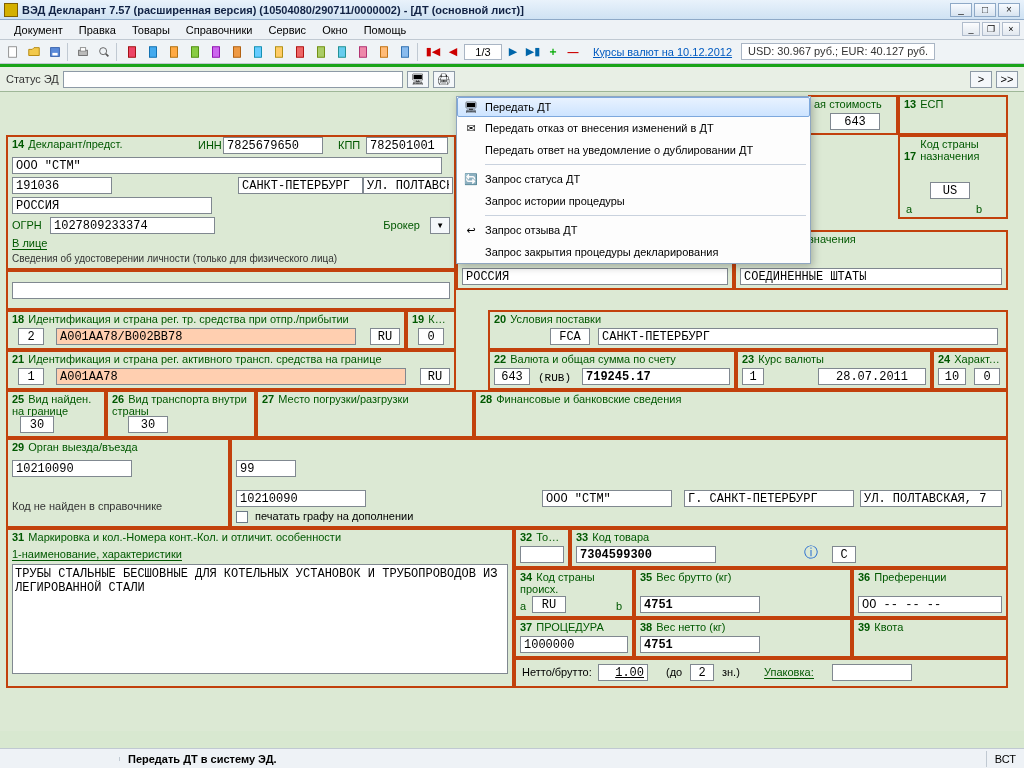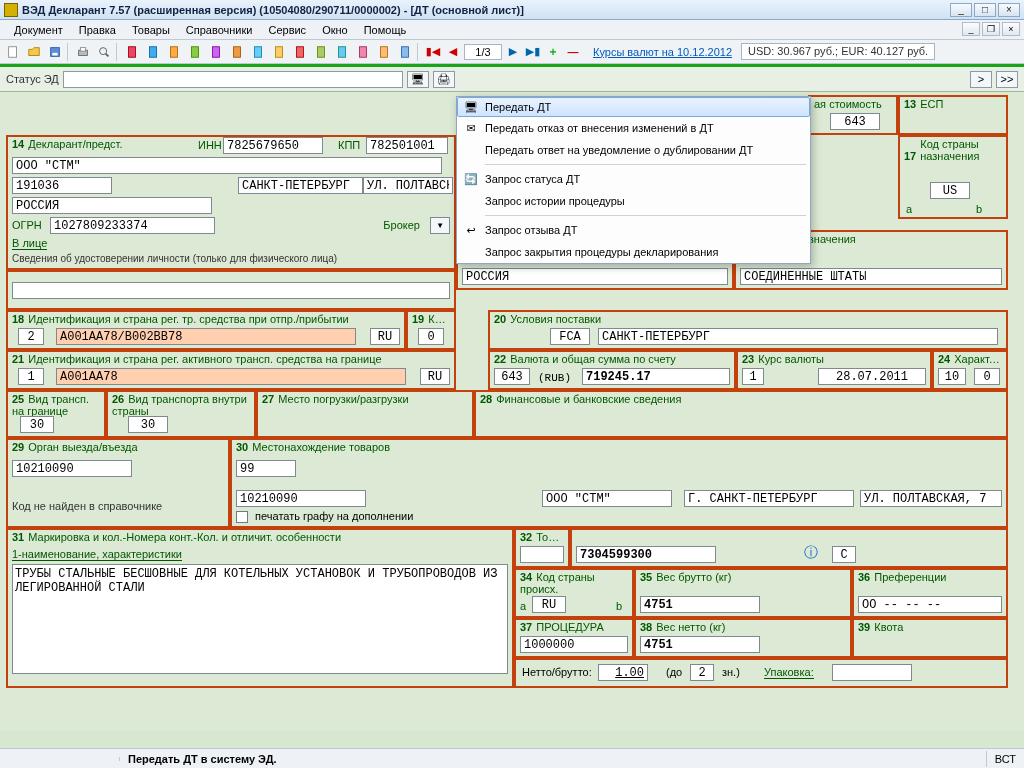--- a/index.html
+++ b/index.html
@@ -373,41 +373,40 @@
     <input type="text" style="position: absolute; left: 4px; bottom: 3px; width: 22px; text-align: center;" value="1">
     <input type="text" style="position: absolute; left: 80px; bottom: 3px; width: 108px; text-align: center;" value="28.07.2011">
   </div>
   <div class="cellbox" style="left:932px;top:258px;width:76px;height:40px;">
     <div class="hdr"><span class="num">24</span><span>Характ. сд.</span></div>
     <input type="text" style="position: absolute; left: 4px; bottom: 3px; width: 28px; text-align: center;" value="10">
     <input type="text" style="position: absolute; left: 40px; bottom: 3px; width: 26px; text-align: center;" value="0">
   </div>
 
   <div class="cellbox" style="left:6px;top:298px;width:100px;height:48px;">
-    <div class="hdr" style="white-space:normal"><span class="num">25</span><span>Вид трансп. на границе</span></div>
+    <div class="hdr" style="white-space:normal"><span class="num">25</span><span>Вид найден. на границе</span></div>
     <input type="text" style="position: absolute; left: 12px; bottom: 3px; width: 34px; text-align: center;" value="30">
   </div>
   <div class="cellbox" style="left:106px;top:298px;width:150px;height:48px;">
     <div class="hdr" style="white-space:normal"><span class="num">26</span><span>Вид транспорта внутри страны</span></div>
     <input type="text" style="position: absolute; left: 20px; bottom: 3px; width: 40px; text-align: center;" value="30">
   </div>
   <div class="cellbox" style="left:256px;top:298px;width:218px;height:48px;">
     <div class="hdr"><span class="num">27</span><span>Место погрузки/разгрузки</span></div>
   </div>
   <div class="cellbox" style="left:474px;top:298px;width:534px;height:48px;">
     <div class="hdr"><span class="num">28</span><span>Финансовые и банковские сведения</span></div>
   </div>
 
   <div class="cellbox" style="left:6px;top:346px;width:224px;height:90px;">
     <div class="hdr"><span class="num">29</span><span>Орган выезда/въезда</span></div>
     <input type="text" style="position: absolute; left: 4px; top: 20px; width: 120px;" value="10210090">
     <span style="position:absolute;left:4px;top:60px;color:#333">Код не найден в справочнике</span>
   </div>
   <div class="cellbox" style="left:230px;top:346px;width:778px;height:90px;">
-    <div class="hdr"><span class="num">30</span><span>Местонахождение товаров</span></div>
     <input type="text" style="position: absolute; left: 4px; top: 20px; width: 60px; text-align: left;" value="99">
     <input type="text" style="position: absolute; left: 4px; top: 50px; width: 130px;" value="10210090">
     <input type="text" style="position: absolute; left: 310px; top: 50px; width: 130px;" value="ООО &quot;СТМ&quot;">
     <input type="text" style="position: absolute; left: 452px; top: 50px; width: 170px;" value="Г. САНКТ-ПЕТЕРБУРГ">
     <input type="text" style="position: absolute; left: 628px; top: 50px; width: 142px;" value="УЛ. ПОЛТАВСКАЯ, 7">
     <div style="position:absolute;left:4px;top:70px;">
       <span class="chk"></span>
       <span>печатать графу на дополнении</span>
     </div>
   </div>
@@ -415,20 +414,21 @@
   <div class="cellbox" style="left:6px;top:436px;width:508px;height:160px;">
     <div class="hdr"><span class="num">31</span><span>Маркировка и кол.-Номера конт.-Кол. и отличит. особенности</span></div>
     <div style="position:absolute;left:4px;top:18px;border-bottom:1px solid #005800" class="greenlink">1-наименование, характеристики</div>
     <textarea style="position: absolute; left: 4px; top: 34px; width: 496px; height: 110px; border: 1px solid rgb(128, 136, 144); font-family: &quot;Courier New&quot;; font-size: 12px; resize: none;">ТРУБЫ СТАЛЬНЫЕ БЕСШОВНЫЕ ДЛЯ КОТЕЛЬНЫХ УСТАНОВОК И ТРУБОПРОВОДОВ ИЗ ЛЕГИРОВАННОЙ СТАЛИ</textarea>
   </div>
   <div class="cellbox" style="left:514px;top:436px;width:56px;height:40px;">
     <div class="hdr"><span class="num">32</span><span>Товар</span></div>
     <input type="text" style="position: absolute; left: 4px; bottom: 3px; width: 44px;">
   </div>
   <div class="cellbox" style="left:570px;top:436px;width:438px;height:40px;">
+    <div class="hdr"><span class="num">33</span><span>Код товара</span></div>
     <input type="text" style="position: absolute; left: 4px; bottom: 3px; width: 140px; font-weight: bold;" value="7304599300">
     <span style="position:absolute;left:232px;bottom:4px;font-size:14px;color:#1560d0">ⓘ</span>
     <input type="text" style="position: absolute; left: 260px; bottom: 3px; width: 24px; text-align: center;" value="С">
   </div>
 
   <div class="cellbox" style="left:514px;top:476px;width:120px;height:50px;">
     <div class="hdr" style="white-space:normal"><span class="num">34</span><span>Код страны происх.</span></div>
     <span style="position:absolute;left:4px;bottom:4px;color:#005800">a</span>
     <input type="text" style="position: absolute; left: 16px; bottom: 3px; width: 34px; text-align: center;" value="RU">
     <span style="position:absolute;right:10px;bottom:4px;color:#005800">b</span>

